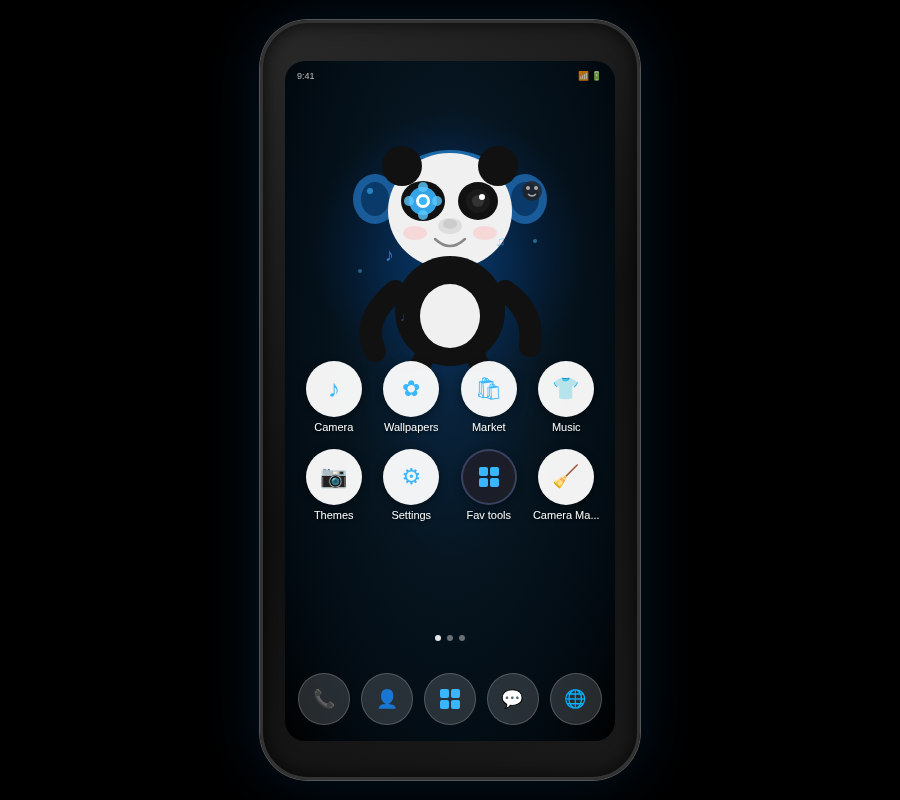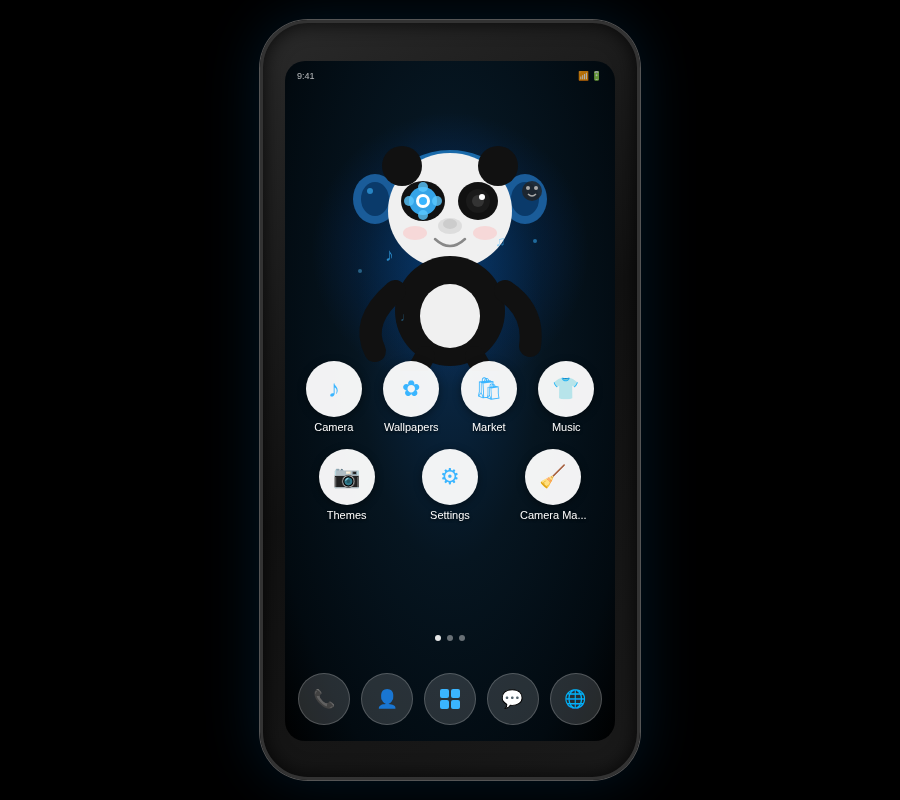--- a/index.html
+++ b/index.html
@@ -326,20 +326,31 @@
           </div>
           <span class="app-label">Themes</span>
         </div>
         <div class="app-item">
           <div class="app-icon">
             <span style="color:#3ab5ff; font-size:22px;">⚙</span>
           </div>
           <span class="app-label">Settings</span>
         </div>
         <div class="app-item">
+          <div class="app-icon dark">
+            <svg width="26" height="26" viewBox="0 0 26 26">
+              <rect x="3" y="3" width="9" height="9" rx="2" fill="#3ab5ff"></rect>
+              <rect x="14" y="3" width="9" height="9" rx="2" fill="#3ab5ff"></rect>
+              <rect x="3" y="14" width="9" height="9" rx="2" fill="#3ab5ff"></rect>
+              <rect x="14" y="14" width="9" height="9" rx="2" fill="#3ab5ff"></rect>
+            </svg>
+          </div>
+          <span class="app-label">Fav tools</span>
+        </div>
+        <div class="app-item">
           <div class="app-icon">
             <span style="color:#3ab5ff; font-size:22px;">🧹</span>
           </div>
           <span class="app-label">Camera Ma...</span>
         </div>
       </div>
     </div>
 
     <div class="dots-indicator">
       <div class="dot active"></div>

